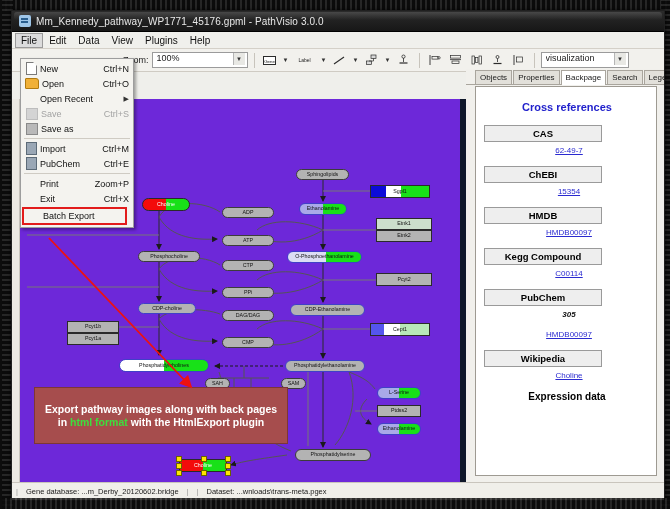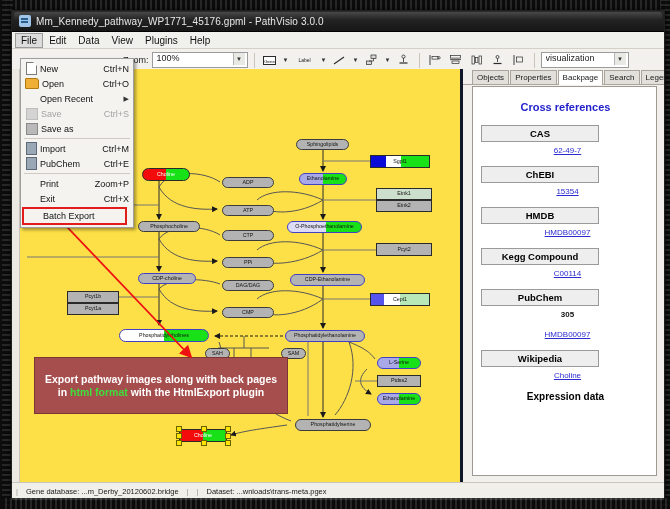--- a/index.html
+++ b/index.html
@@ -51,39 +51,39 @@
      display:flex;align-items:flex-start;font-size:9px;color:#222;padding:0 2px 0 4px;}
   .tb-combo .cv{flex:1;white-space:nowrap;overflow:hidden;}
   .tb-combo .arr{width:11px;height:12px;background:#e8e8e4;border-left:1px solid #b5b5b5;
      display:flex;align-items:center;justify-content:center;font-size:6px;color:#333;}
   .tb-btn{width:16px;height:16px;border:1px solid transparent;display:flex;
      align-items:center;justify-content:center;}
   .tb-drop{font-size:6px;color:#333;width:8px;text-align:center;}
 
   
   #main{position:absolute;left:0;top:58px;right:0;bottom:18px;display:flex;}
-  #canvas-wrap{position:relative;width:448px;background:#fde047;
-     border-right:3px solid #0f172a;overflow:hidden;}
+  #canvas-wrap{position:relative;width:448px;background:#6d28d9;
+     border-right:6px solid #0f172a;overflow:hidden;margin-top:30px;}
   #canvas-wrap .ruler-l{position:absolute;left:0;top:0;bottom:0;width:7px;
      background:#ece9e3;border-right:1px solid #c9c5bd;}
   #side{flex:1;background:#f1f0ec;position:relative;overflow:hidden;}
 
   
   #tabs{display:flex;align-items:flex-end;height:15px;padding-left:9px;
      border-bottom:1px solid #a9a59d;background:#f1f0ec;}
   #tabs .tab{font-size:8px;color:#1a1a1a;padding:1px 4px;border:1px solid #a9a59d;
      border-bottom:none;background:#e2e0da;margin-right:1px;line-height:11px;}
   #tabs .tab.sel{background:#fff;padding-bottom:2px;position:relative;top:1px;}
   #sidebody{position:absolute;left:9px;top:17px;right:7px;bottom:6px;background:#fff;
      border:1px solid #9e9a92;overflow:hidden;padding:8px 8px 0 8px;text-align:center;}
   .xref-title{color:#2222cc;font-size:11px;font-weight:bold;margin:6px 0 12px 2px;}
   .xref-head{border:1px solid #9a9a9a;background:#eeeeee;font-size:9.5px;font-weight:bold;
      color:#000;padding:2px 5px;width:118px;box-sizing:border-box;margin-bottom:4px;}
   .xref-val{font-size:8px;color:#2a2ad0;text-decoration:underline;margin:0 0 11px 6px;}
-  .xref-val.plain{color:#111;text-decoration:none;font-weight:bold;}
+  .xref-val.plain{color:#111;text-decoration:none;font-weight:bold;font-style:italic;}
   .expr{font-size:10px;font-weight:bold;color:#000;margin:4px 0 0 2px;}
 
   
   #status{position:absolute;left:0;right:0;bottom:0;height:17px;background:#f0efea;
      border-top:1px solid #c9c5bd;display:flex;align-items:center;}
   #status .sb{font-size:7.5px;color:#1a1a1a;white-space:nowrap;padding:0 4px;}
   #status .sbsep{color:#999;}
 
   
   #filemenu{position:absolute;left:8px;top:47px;width:112px;background:#f4f3ef;

